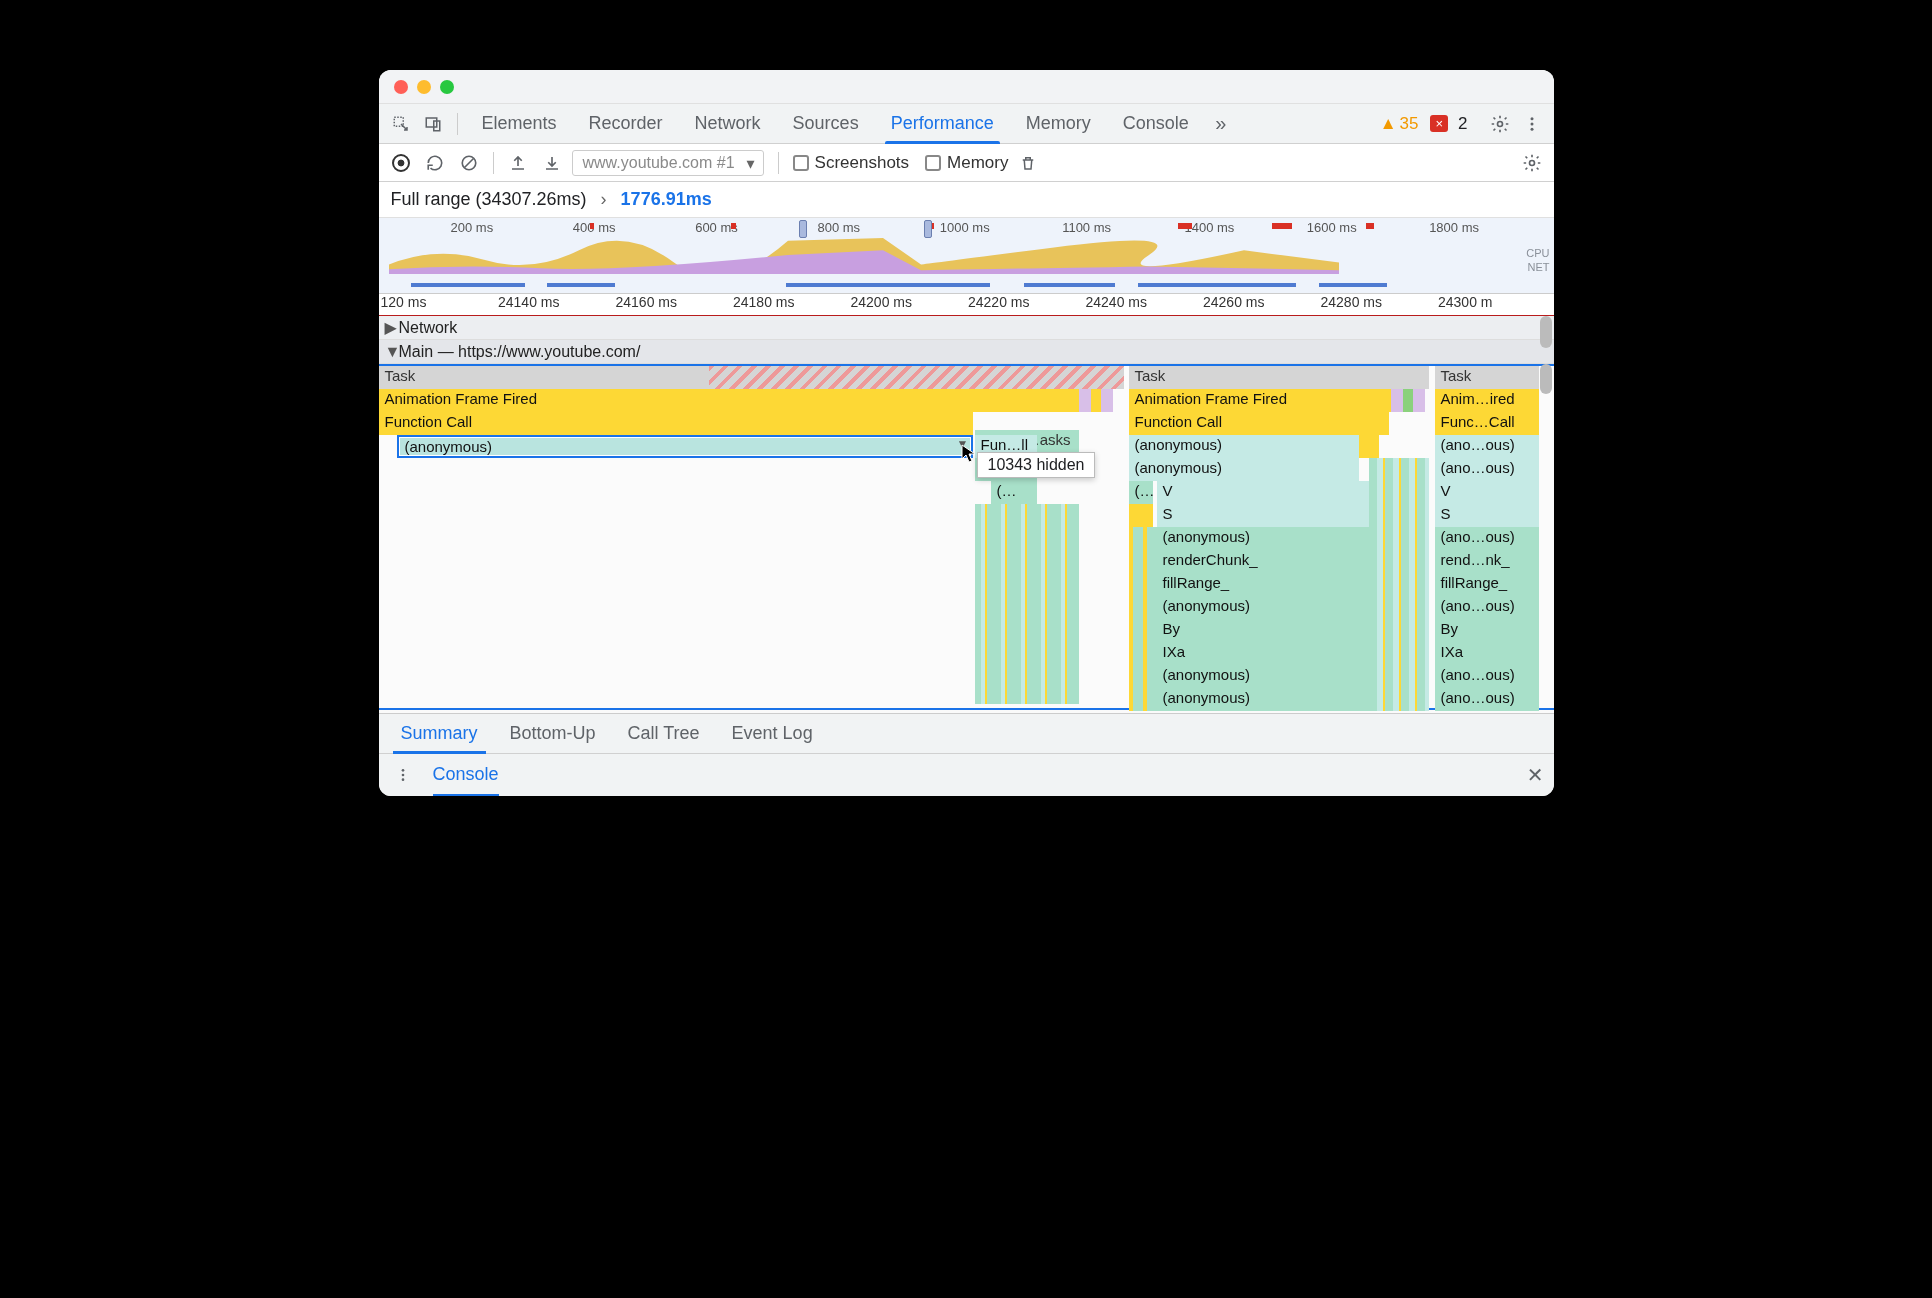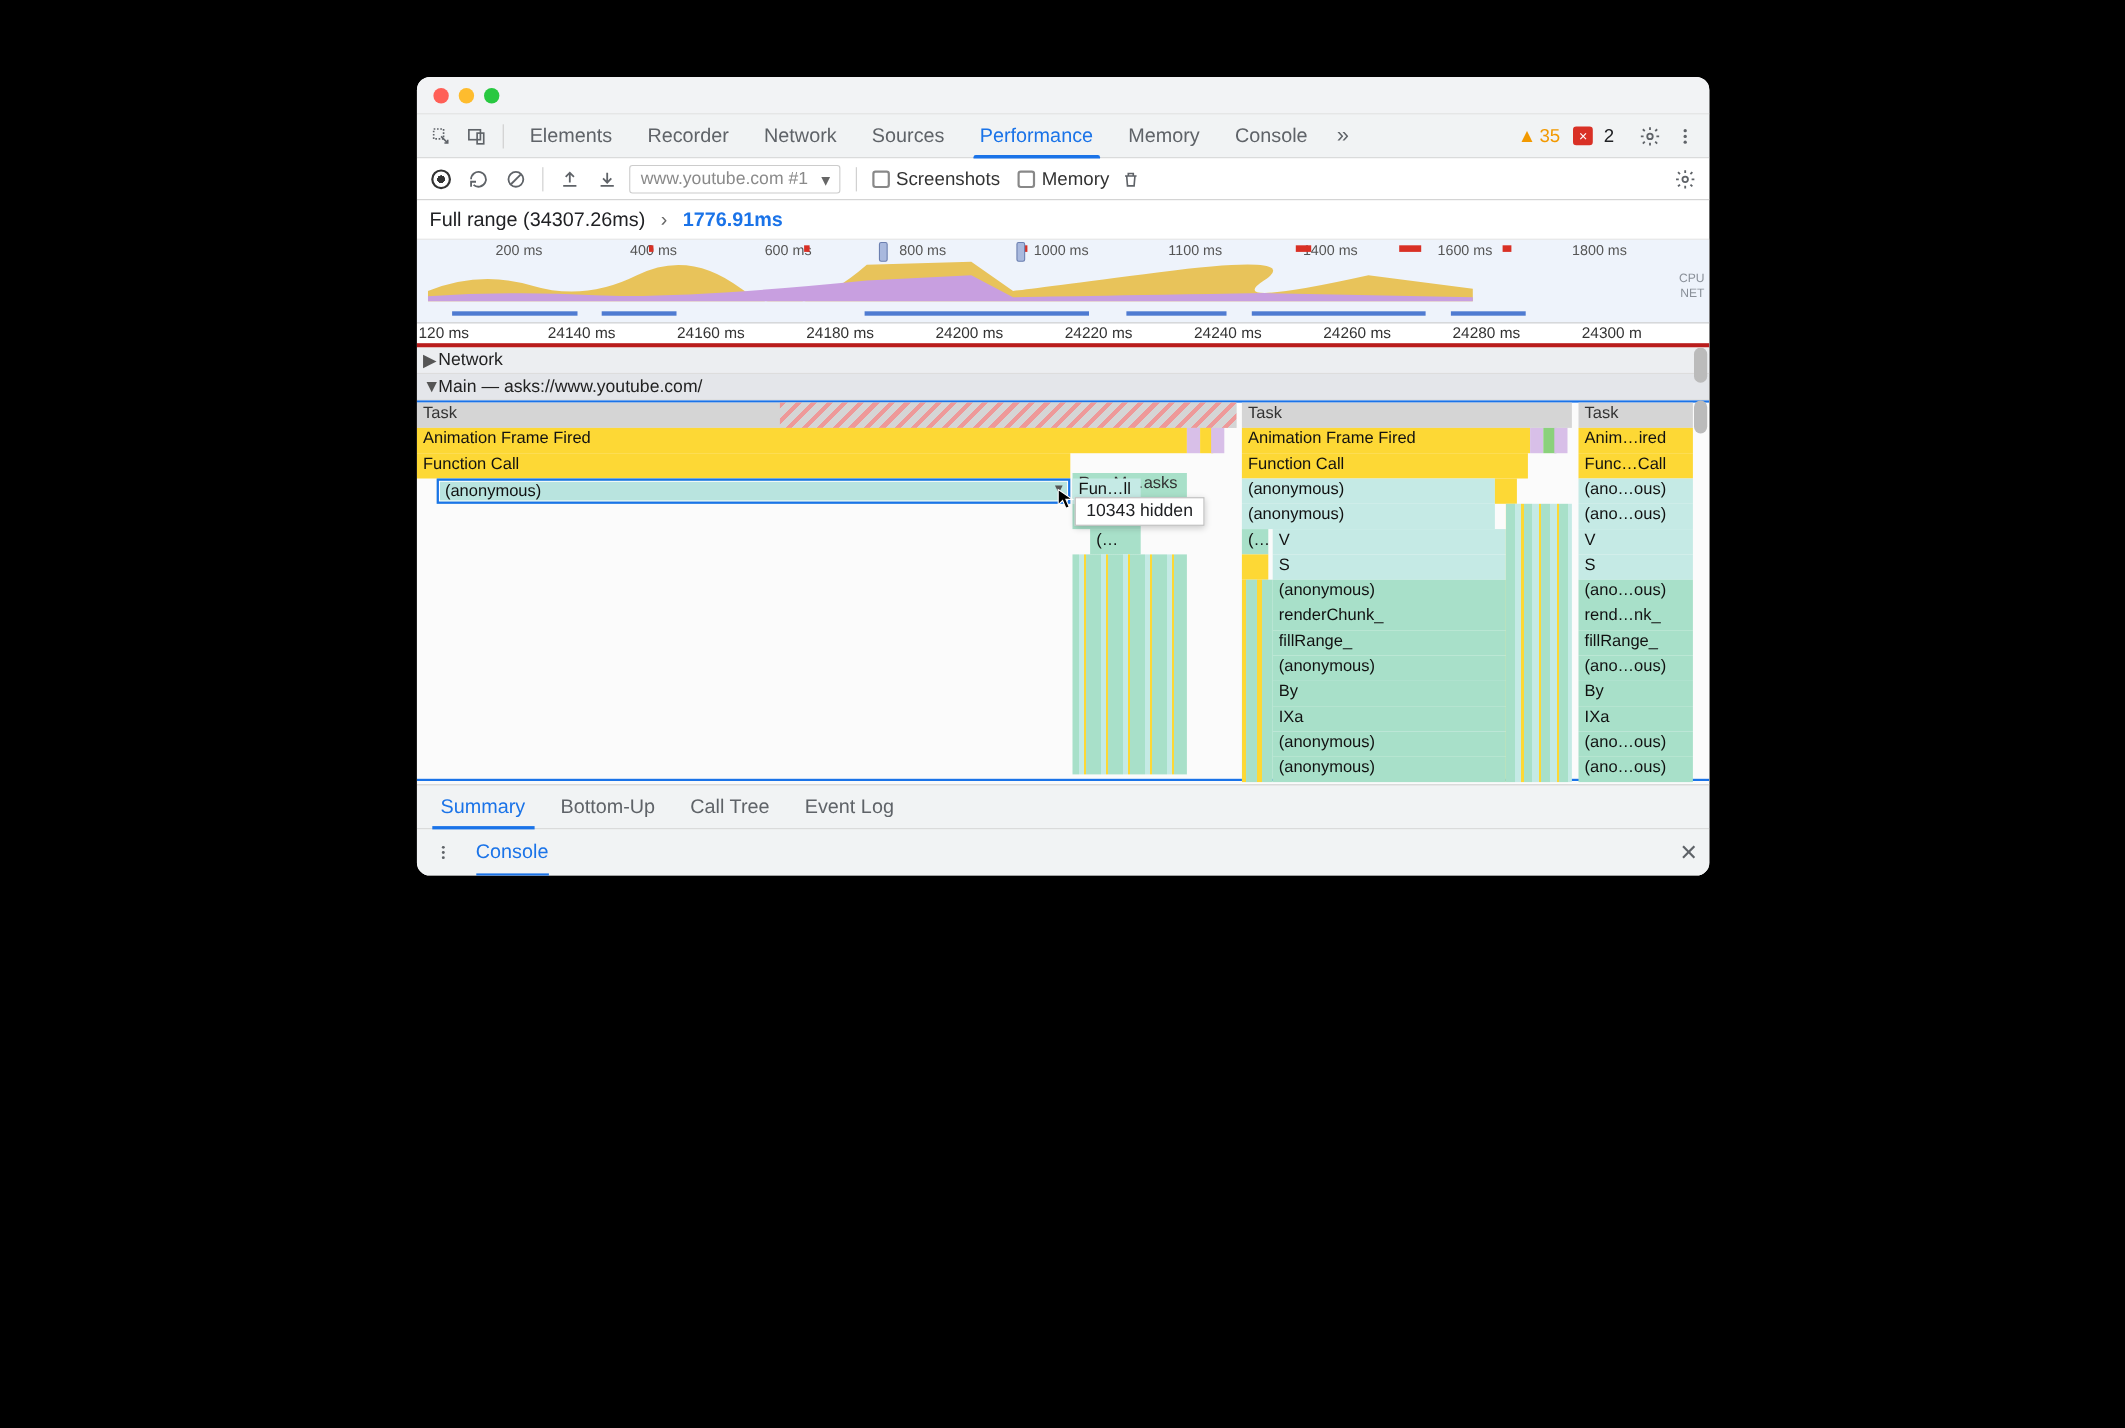--- a/index.html
+++ b/index.html
@@ -68,21 +68,21 @@
   
   .overview{height:76px;background:#eef3fb;border-bottom:1px solid #ccc;position:relative;overflow:hidden;}
   .ov-ticks{position:absolute;top:2px;left:0;right:0;display:flex;font-size:13px;color:#555;padding:0 2px;}
   .ov-ticks span{flex:1;text-align:left;}
   .ov-labels{position:absolute;right:4px;top:28px;font-size:11px;color:#8a9099;line-height:14px;text-align:right;}
   .ov-wave{position:absolute;top:18px;left:10px;right:30px;height:38px;}
   .ov-bars{position:absolute;bottom:4px;left:10px;right:30px;height:6px;}
   .ov-marks{position:absolute;top:5px;left:0;right:0;height:10px;}
   .ov-handle{position:absolute;top:2px;width:8px;height:18px;background:#a9b9de;border:1px solid #6b7fb0;border-radius:2px;}
   
-  .ruler{height:22px;background:#fff;border-bottom:4px solid #b91c1c;display:flex;font-size:14px;color:#333;}
+  .ruler{height:22px;background:#fff;border-bottom:1px solid #b91c1c;display:flex;font-size:14px;color:#333;}
   .ruler span{flex:1;text-align:left;padding-left:2px;}
   
   .tracks{background:#fafafa;border-bottom:1px solid #ccc;height:398px;position:relative;overflow:hidden;}
   .trackhdr{height:24px;background:#eceef1;display:flex;align-items:center;padding-left:6px;font-size:16px;color:#222;border-bottom:1px solid #ddd;}
   .trackhdr .tri{width:10px;display:inline-block;margin-right:4px;color:#555;}
   .flame{position:relative;height:346px;background:#fbfbfb;border:2px solid #1a73e8;border-left:none;border-right:none;}
   .row{position:absolute;height:23px;font-size:15px;white-space:nowrap;overflow:hidden;padding:1px 6px;color:#111;}
   .task{background:#d5d5d5;color:#333;}
   .task.red{background:repeating-linear-gradient(135deg,#e99 0 4px,#d5d5d5 4px 10px);}
   .aff{background:#fdd835;}
@@ -274,21 +274,21 @@
     <span>24300 m</span>
   </div>
 
   <div class="tracks">
     <div class="trackhdr">
       <span class="tri">▶</span>
       <span>Network</span>
     </div>
     <div class="trackhdr" style="background:#e4e6ea;">
       <span class="tri">▼</span>
-      <span>Main — asks://www.youtube.com/</span>
+      <span>Main — https://www.youtube.com/</span>
     </div>
 
     <div class="flame">
 
       <div class="row task" style="left:0;   top:0;   width:745px;">Task</div>
       <div class="row task red" style="left:330px;top:0;  width:415px;"></div>
       <div class="row aff" style="left:0;   top:23px; width:700px;">Animation Frame Fired</div>
       <div class="row purple" style="left:700px;top:23px;width:12px;"></div>
       <div class="row aff" style="left:712px;top:23px;width:10px;"></div>
       <div class="row purple" style="left:722px;top:23px;width:10px;"></div>

